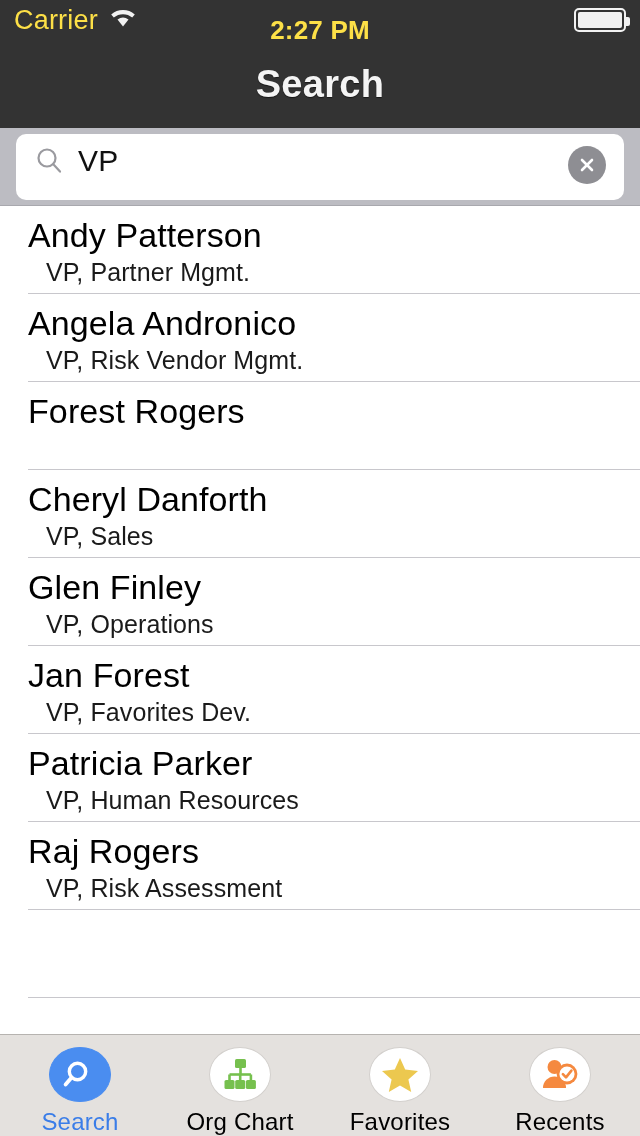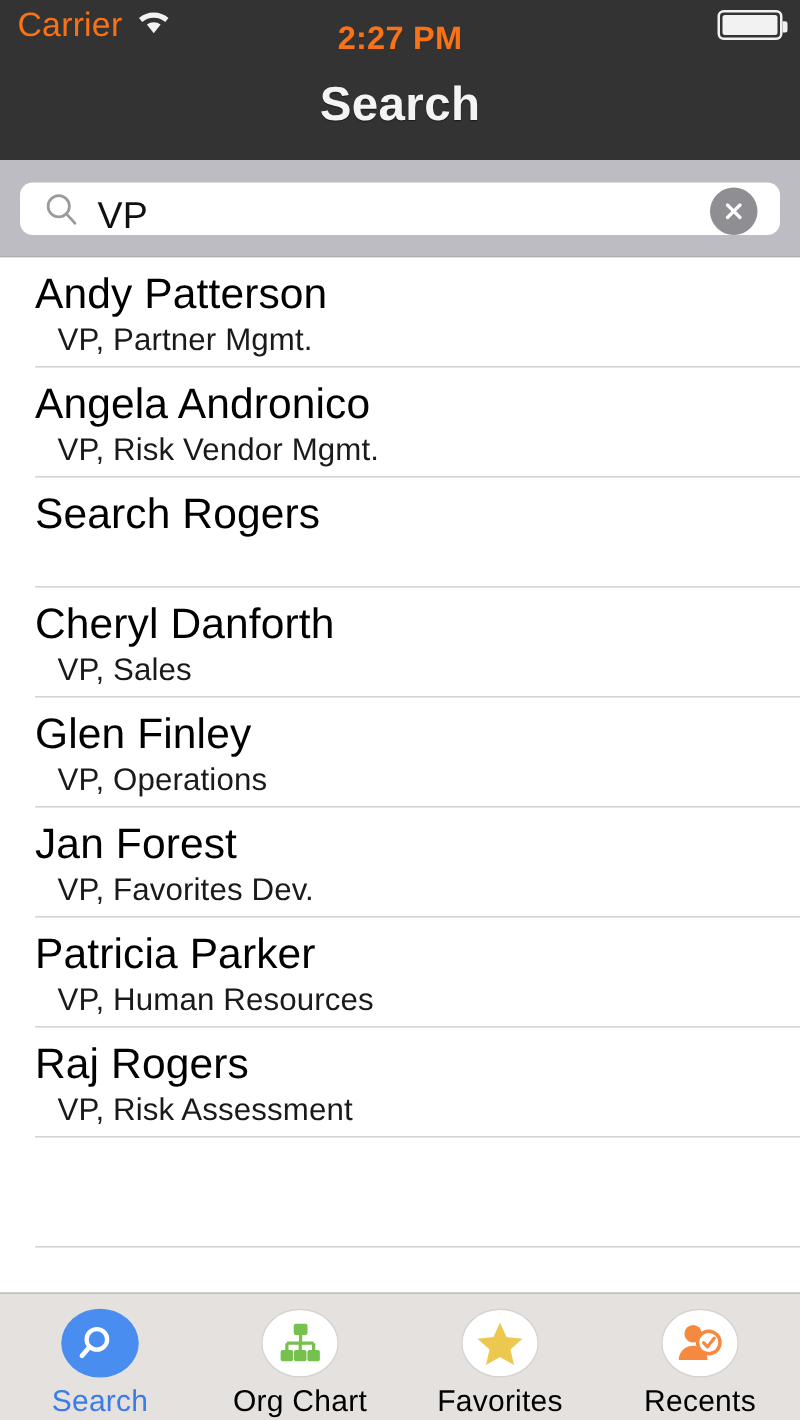--- a/index.html
+++ b/index.html
@@ -14,21 +14,21 @@
     position:relative;
     width:640px; height:1136px;
     display:flex; flex-direction:column;
     background:#ffffff;
   }
 
   
   .statusbar {
     height:40px; flex:0 0 40px;
     background:#333333;
-    color:#f97316;
+    color:#fde047;
     display:flex; align-items:center;
     padding:0 14px;
     position:relative;
   }
   .sb-left { display:flex; align-items:center; gap:10px; }
   .sb-carrier { font-size:27px; letter-spacing:0.2px; line-height:1; }
   .sb-wifi { display:block; }
   .sb-time {
     position:absolute; left:0; right:0; top:0; bottom:0;
     display:flex; align-items:center; justify-content:center;
@@ -65,25 +65,25 @@
 
   
   .searchbar {
     flex:0 0 78px; height:78px;
     background:#bcbcc2;
     display:flex; align-items:center;
     padding:0 16px;
     border-bottom:1px solid #a8a8ae;
   }
   .search-field {
-    flex:1; height:42px;
+    flex:1; height:66px;
     background:#ffffff;
     border-radius:10px;
-    display:flex; align-items:flex-end;
-    padding:6px 10px 0 18px;
+    display:flex; align-items:flex-start;
+    padding:12px 10px 0 18px;
     position:relative;
   }
   .search-icon { flex:0 0 auto; display:block; margin-right:14px; }
   .search-value {
     flex:1; font-size:30px; color:#111111; line-height:1;
     letter-spacing:0.2px;
   }
   .search-value:empty::before {
     content:attr(data-ph); color:#9a9a9f;
   }
@@ -198,21 +198,21 @@
   <div class="list" id="result-list">
       <div class="row">
         <div class="row-name">Andy Patterson</div>
         <div class="row-title">VP, Partner Mgmt.</div>
       </div>
       <div class="row">
         <div class="row-name">Angela Andronico</div>
         <div class="row-title">VP, Risk Vendor Mgmt.</div>
       </div>
       <div class="row">
-        <div class="row-name">Search Rogers</div>
+        <div class="row-name">Forest Rogers</div>
       </div>
       <div class="row">
         <div class="row-name">Cheryl Danforth</div>
         <div class="row-title">VP, Sales</div>
       </div>
       <div class="row">
         <div class="row-name">Glen Finley</div>
         <div class="row-title">VP, Operations</div>
       </div>
       <div class="row">

